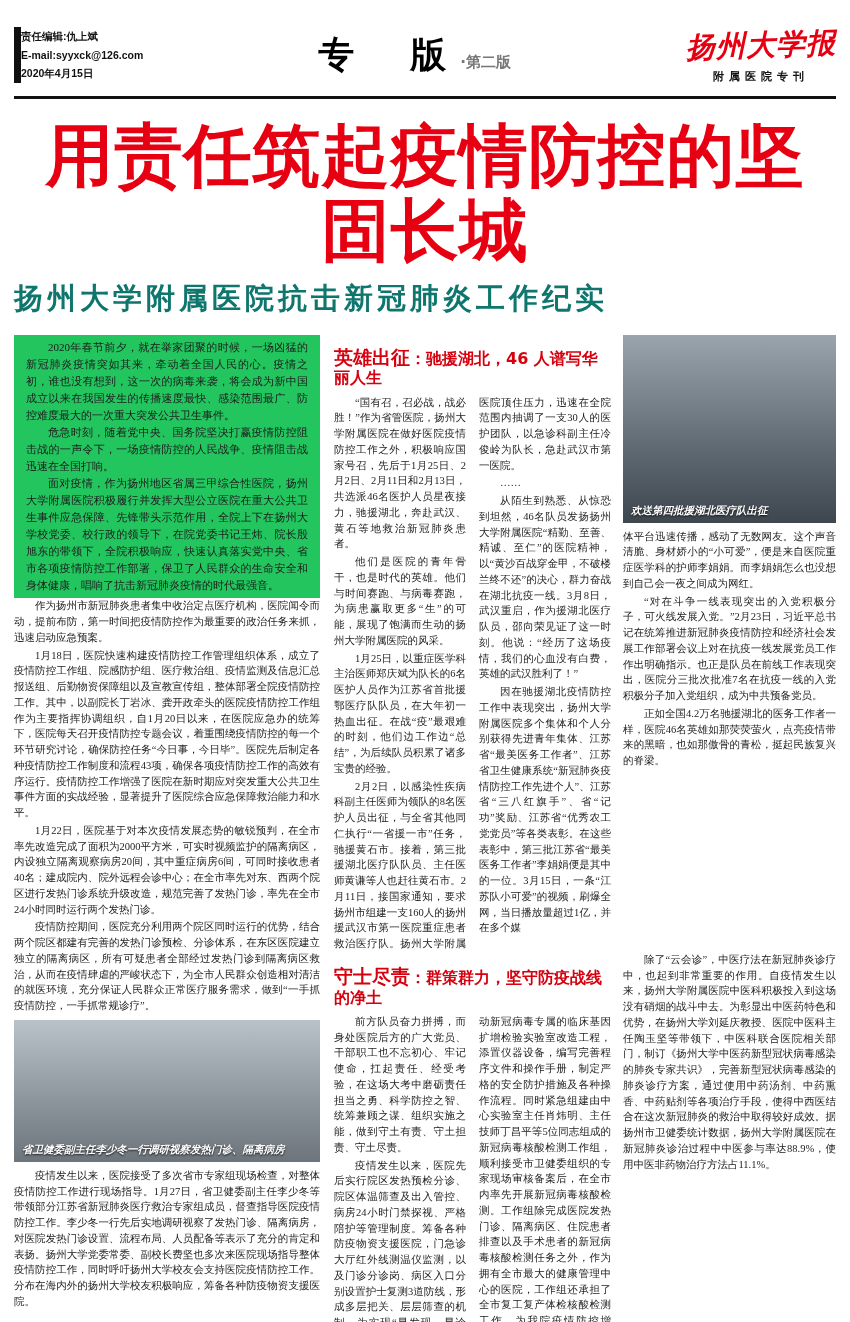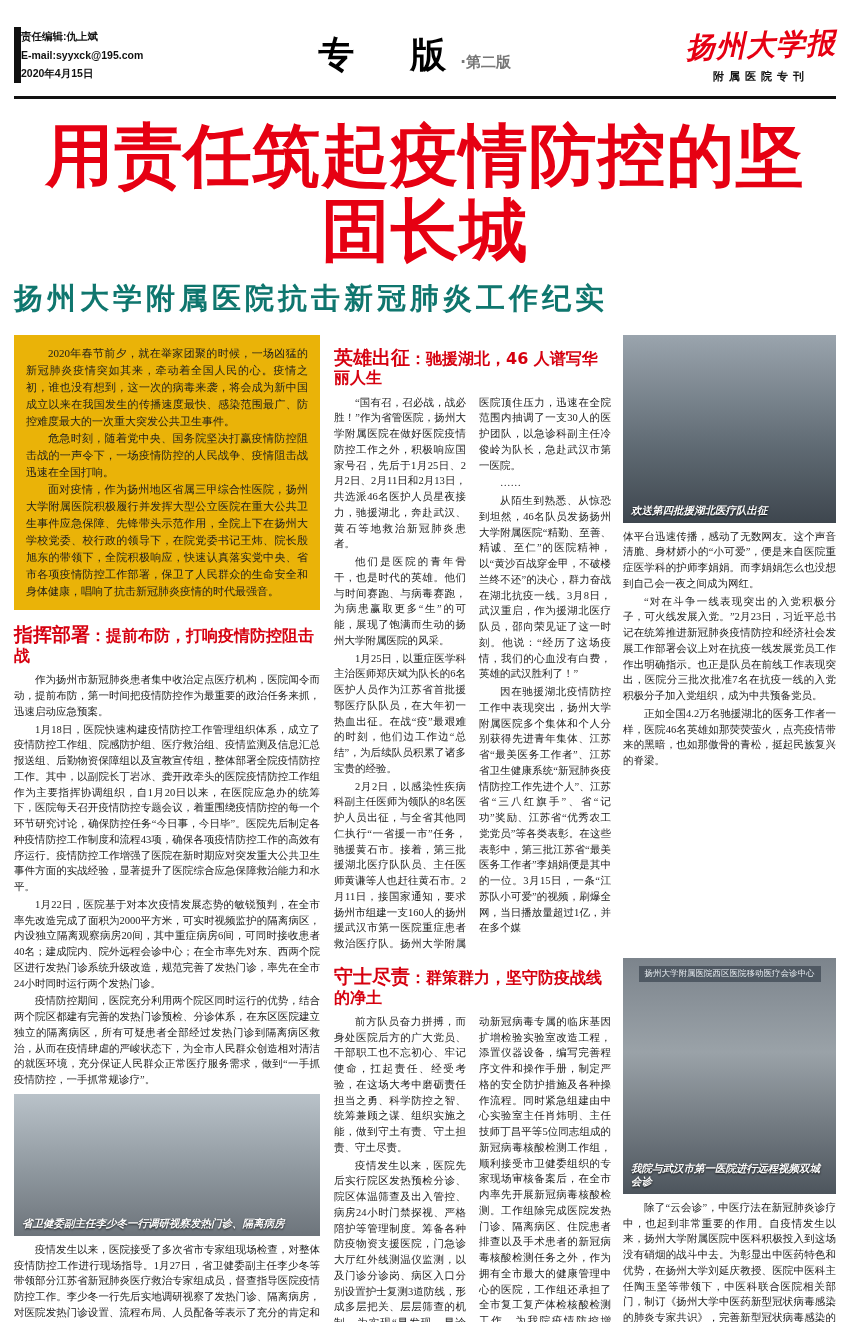--- a/index.html
+++ b/index.html
@@ -27,21 +27,21 @@
   .subhead{text-align:left;font-family:"DejaVu Sans","Liberation Sans",sans-serif;font-weight:900;
     font-size:29px;letter-spacing:4px;color:#0f766e;margin:0 0 16px;}
   
   .main{display:flex;gap:14px;}
   .col-left{width:306px;flex:none;}
   .col-right{flex:1;min-width:0;}
   .row{display:flex;gap:12px;align-items:flex-start;}
   .row-main{flex:1.5;min-width:0;}
   .row-side{width:213px;flex:none;}
   
-  .intro-box{background:#eab308;padding:10px 12px;font-size:11px;line-height:1.55;text-align:justify;}
+  .intro-box{background:#22c55e;padding:4px 12px;font-size:11px;line-height:1.55;text-align:justify;}
   .intro-box p{margin:0;text-indent:2em;}
   .sec-head{font-family:"DejaVu Sans","Liberation Sans",sans-serif;font-weight:900;margin:13px 0 7px;line-height:1.2;}
   .sec-head .lead{font-size:19px;}
   .sec-head .rest{font-size:16px;}
   .red{color:#d6000f;}
   .body-text{font-size:10.5px;line-height:1.5;text-align:justify;}
   .body-text p{margin:0 0 2px;text-indent:2em;}
   .two-col{column-count:2;column-gap:13px;}
   
   .photo{position:relative;margin:6px 0;overflow:hidden;}
@@ -54,21 +54,21 @@
     color:#e8eef2;font-size:8.5px;padding:2px 6px;white-space:nowrap;font-family:"Liberation Sans",sans-serif;}
 </style>
 </head>
 <body>
 
 <div class="page">
 
   <div class="masthead-row">
     <div class="hdr-left">
       <div>责任编辑:仇上斌</div>
-      <div>E-mail:syyxck@195.com</div>
+      <div>E-mail:syyxck@126.com</div>
       <div>2020年4月15日</div>
     </div>
     <div class="hdr-center">
       <span class="zhuanban">专　版</span><span class="edition">·第二版</span>
     </div>
     <div class="hdr-right">
       <div class="paper-name">扬州大学报</div>
       <div class="paper-sub">附属医院专刊</div>
     </div>
   </div>
@@ -79,23 +79,20 @@
 
   <div class="main">
 
     <div class="col-left">
       <div class="intro-box">
         <p>2020年春节前夕，就在举家团聚的时候，一场凶猛的新冠肺炎疫情突如其来，牵动着全国人民的心。疫情之初，谁也没有想到，这一次的病毒来袭，将会成为新中国成立以来在我国发生的传播速度最快、感染范围最广、防控难度最大的一次重大突发公共卫生事件。</p>
         <p>危急时刻，随着党中央、国务院坚决打赢疫情防控阻击战的一声令下，一场疫情防控的人民战争、疫情阻击战迅速在全国打响。</p>
         <p>面对疫情，作为扬州地区省属三甲综合性医院，扬州大学附属医院积极履行并发挥大型公立医院在重大公共卫生事件应急保障、先锋带头示范作用，全院上下在扬州大学校党委、校行政的领导下，在院党委书记王炜、院长殷旭东的带领下，全院积极响应，快速认真落实党中央、省市各项疫情防控工作部署，保卫了人民群众的生命安全和身体健康，唱响了抗击新冠肺炎疫情的时代最强音。</p>
       </div>
 
-      <div class="sec-head red">
-        <span class="lead">指挥部署</span><span class="rest">：提前布防，打响疫情防控阻击战</span>
-      </div>
       <div class="body-text">
         <p>作为扬州市新冠肺炎患者集中收治定点医疗机构，医院闻令而动，提前布防，第一时间把疫情防控作为最重要的政治任务来抓，迅速启动应急预案。</p>
         <p>1月18日，医院快速构建疫情防控工作管理组织体系，成立了疫情防控工作组、院感防护组、医疗救治组、疫情监测及信息汇总报送组、后勤物资保障组以及宣教宣传组，整体部署全院疫情防控工作。其中，以副院长丁岩冰、龚开政牵头的医院疫情防控工作组作为主要指挥协调组织，自1月20日以来，在医院应急办的统筹下，医院每天召开疫情防控专题会议，着重围绕疫情防控的每一个环节研究讨论，确保防控任务“今日事，今日毕”。医院先后制定各种疫情防控工作制度和流程43项，确保各项疫情防控工作的高效有序运行。疫情防控工作增强了医院在新时期应对突发重大公共卫生事件方面的实战经验，显著提升了医院综合应急保障救治能力和水平。</p>
         <p>1月22日，医院基于对本次疫情发展态势的敏锐预判，在全市率先改造完成了面积为2000平方米，可实时视频监护的隔离病区，内设独立隔离观察病房20间，其中重症病房6间，可同时接收患者40名；建成院内、院外远程会诊中心；在全市率先对东、西两个院区进行发热门诊系统升级改造，规范完善了发热门诊，率先在全市24小时同时运行两个发热门诊。</p>
         <p>疫情防控期间，医院充分利用两个院区同时运行的优势，结合两个院区都建有完善的发热门诊预检、分诊体系，在东区医院建立独立的隔离病区，所有可疑患者全部经过发热门诊到隔离病区救治，从而在疫情肆虐的严峻状态下，为全市人民群众创造相对清洁的就医环境，充分保证人民群众正常医疗服务需求，做到“一手抓疫情防控，一手抓常规诊疗”。</p>
         <div class="photo ph-a">
           <div class="caption">省卫健委副主任李少冬一行调研视察发热门诊、隔离病房</div>
         </div>
         <p>疫情发生以来，医院接受了多次省市专家组现场检查，对整体疫情防控工作进行现场指导。1月27日，省卫健委副主任李少冬等带领部分江苏省新冠肺炎医疗救治专家组成员，督查指导医院疫情防控工作。李少冬一行先后实地调研视察了发热门诊、隔离病房，对医院发热门诊设置、流程布局、人员配备等表示了充分的肯定和表扬。扬州大学党委常委、副校长费坚也多次来医院现场指导整体疫情防控工作，同时呼吁扬州大学校友会支持医院疫情防控工作。分布在海内外的扬州大学校友积极响应，筹备各种防疫物资支援医院。</p>
       </div>
@@ -142,24 +139,20 @@
           </div>
           <div class="body-text two-col">
             <p>前方队员奋力拼搏，而身处医院后方的广大党员、干部职工也不忘初心、牢记使命，扛起责任、经受考验，在这场大考中磨砺责任担当之勇、科学防控之智、统筹兼顾之谋、组织实施之能，做到守土有责、守土担责、守土尽责。</p>
             <p>疫情发生以来，医院先后实行院区发热预检分诊、院区体温筛查及出入管控、病房24小时门禁探视、严格陪护等管理制度。筹备各种防疫物资支援医院，门急诊大厅红外线测温仪监测，以及门诊分诊岗、病区入口分别设置护士复测3道防线，形成多层把关、层层筛查的机制，为实现“早发现、早诊断、早隔离、早治疗”的新冠肺炎“四早”原则守住了第一道关口。</p>
             <p>为更好守住阵地，1月29日，医院党委办公室开展“疫情防控，党员先行”预检分诊工作党员先锋活动，全院党员、志愿者踊跃响应，在战“疫”中发挥先锋模范作用。</p>
             <p>面对严峻的疫情，医院在全市综合性医院中率先启动新冠病毒专属的临床基因扩增检验实验室改造工程，添置仪器设备，编写完善程序文件和操作手册，制定严格的安全防护措施及各种操作流程。同时紧急组建由中心实验室主任肖炜明、主任技师丁昌平等5位同志组成的新冠病毒核酸检测工作组，顺利接受市卫健委组织的专家现场审核备案后，在全市内率先开展新冠病毒核酸检测。工作组除完成医院发热门诊、隔离病区、住院患者排查以及手术患者的新冠病毒核酸检测任务之外，作为拥有全市最大的健康管理中心的医院，工作组还承担了全市复工复产体检核酸检测工作，为我院疫情防控增添“硬核武器”。</p>
             <p>3月2日下午，在扬州大学附属医院西区医院移动医疗会诊中心，来自扬州市新冠肺炎防治专家组成员正在与武汉市第一医院远程会诊中心进行一场双城会诊。会诊专家就武汉市第一医院27、28病区各一个病例进行讨论。这也是扬州市就新冠肺炎患者的第二次远程会诊。</p>
           </div>
         </div>
         <div class="row-side">
-          <div class="photo ph-d">
-            <div class="photo-sign">扬州大学附属医院西区医院移动医疗会诊中心</div>
-            <div class="caption">我院与武汉市第一医院进行远程视频双城会诊</div>
-          </div>
           <div class="body-text">
             <p>除了“云会诊”，中医疗法在新冠肺炎诊疗中，也起到非常重要的作用。自疫情发生以来，扬州大学附属医院中医科积极投入到这场没有硝烟的战斗中去。为彰显出中医药特色和优势，在扬州大学刘延庆教授、医院中医科主任陶玉坚等带领下，中医科联合医院相关部门，制订《扬州大学中医药新型冠状病毒感染的肺炎专家共识》，完善新型冠状病毒感染的肺炎诊疗方案，通过使用中药汤剂、中药熏香、中药贴剂等各项治疗手段，使得中西医结合在这次新冠肺炎的救治中取得较好成效。据扬州市卫健委统计数据，扬州大学附属医院在新冠肺炎诊治过程中中医参与率达88.9%，使用中医非药物治疗方法占11.1%。</p>
           </div>
         </div>
       </div>
 
     </div>
   </div>
 </div>
 

